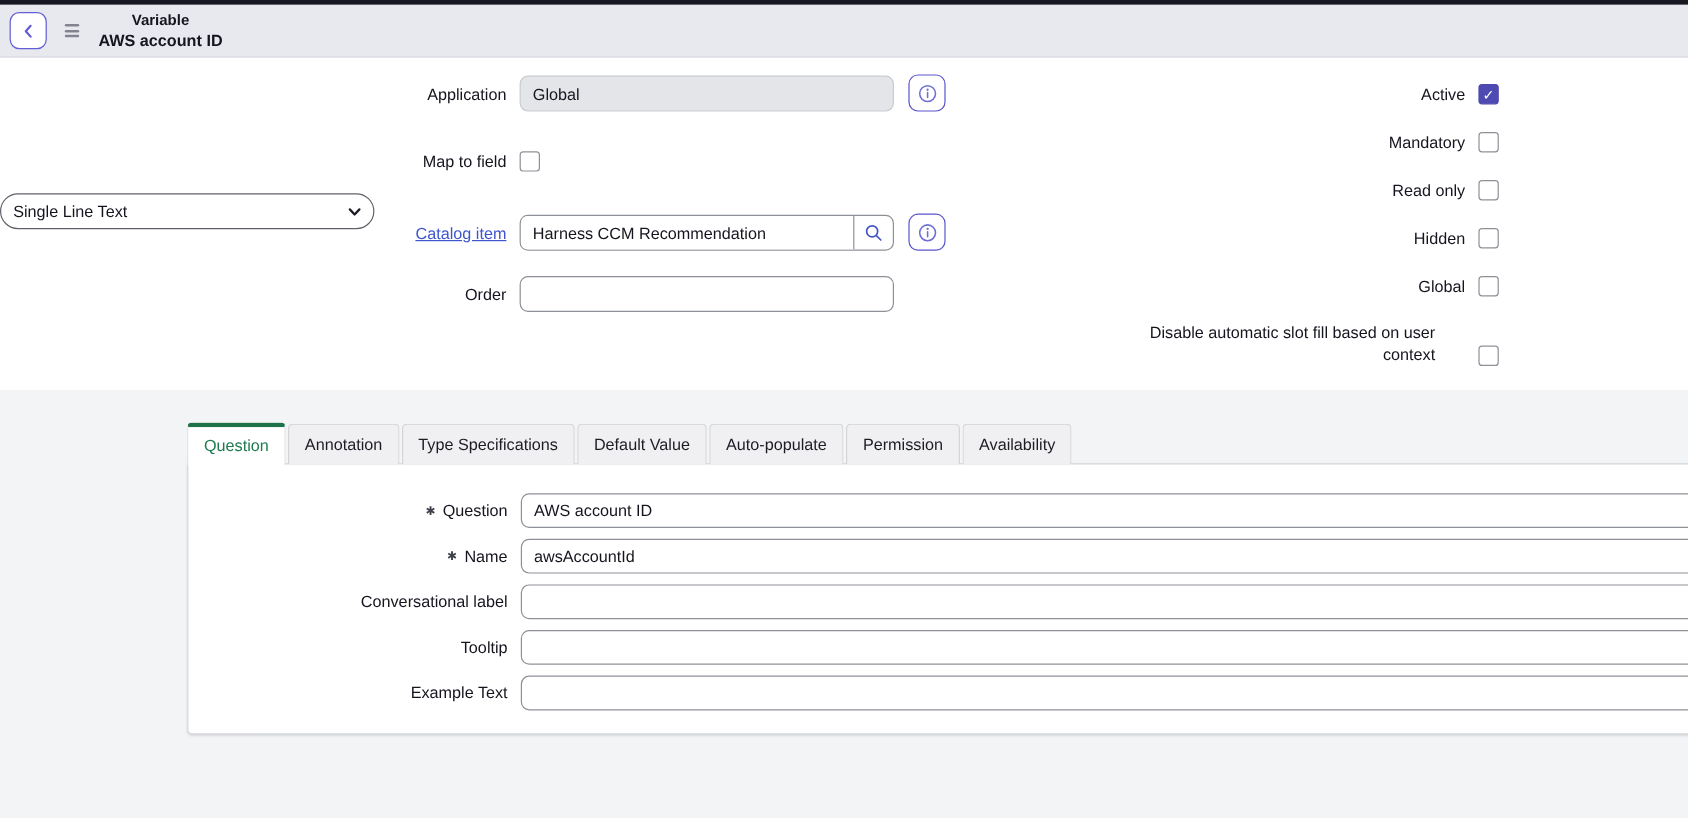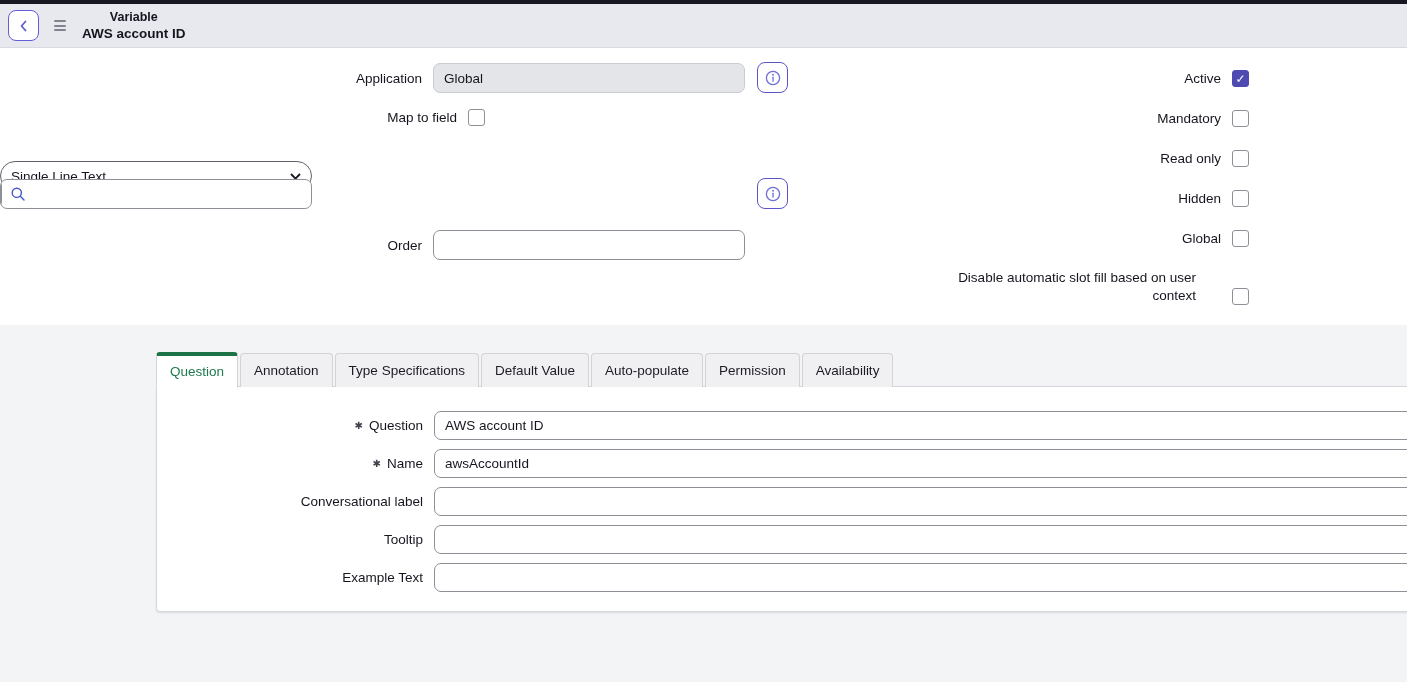--- a/index.html
+++ b/index.html
@@ -119,38 +119,40 @@
 <div class="info-btn" style="top:62px;">
   <span>
     <svg width="16" height="16" viewBox="0 0 16 16">
         <circle cx="8" cy="8" r="6.6" fill="none" stroke="currentColor" stroke-width="1.3"></circle>
         <line x1="8" y1="7.2" x2="8" y2="11.2" stroke="currentColor" stroke-width="1.3" stroke-linecap="round"></line>
         <circle cx="8" cy="4.8" r="0.95" fill="currentColor"></circle>
       </svg>
   </span>
 </div>
 
-<div class="row" style="top:108px; height:18px;padding-left:35px;">
+<div class="row" style="top:125px; height:18px;">
   <span class="lbl gap">Map to field</span>
   <span class="cb"></span>
 </div>
 
 <div class="row" style="top:141px; height:30px;">
   <div class="select-box">
     <span>Single Line Text</span>
     <span>
       <svg width="13" height="13" viewBox="0 0 13 13">
           <polyline points="2.5,4.5 6.5,8.7 10.5,4.5" fill="none" stroke="#1c1c24" stroke-width="1.9" stroke-linecap="round" stroke-linejoin="round"></polyline>
         </svg>
     </span>
   </div>
 </div>
 
 <div class="row" style="top:179px; height:30px;">
+  <span class="lbl gap"><a class="link">Catalog item</a></span>
   <div class="ref-group">
+    <input value="Harness CCM Recommendation" style="">
     <span class="ref-search">
       <span>
         <svg width="16" height="16" viewBox="0 0 16 16">
             <circle cx="6.8" cy="6.8" r="4.6" fill="none" stroke="currentColor" stroke-width="1.4"></circle>
             <line x1="10.3" y1="10.3" x2="14" y2="14" stroke="currentColor" stroke-width="1.4" stroke-linecap="round"></line>
           </svg>
       </span>
     </span>
   </div>
 </div>

